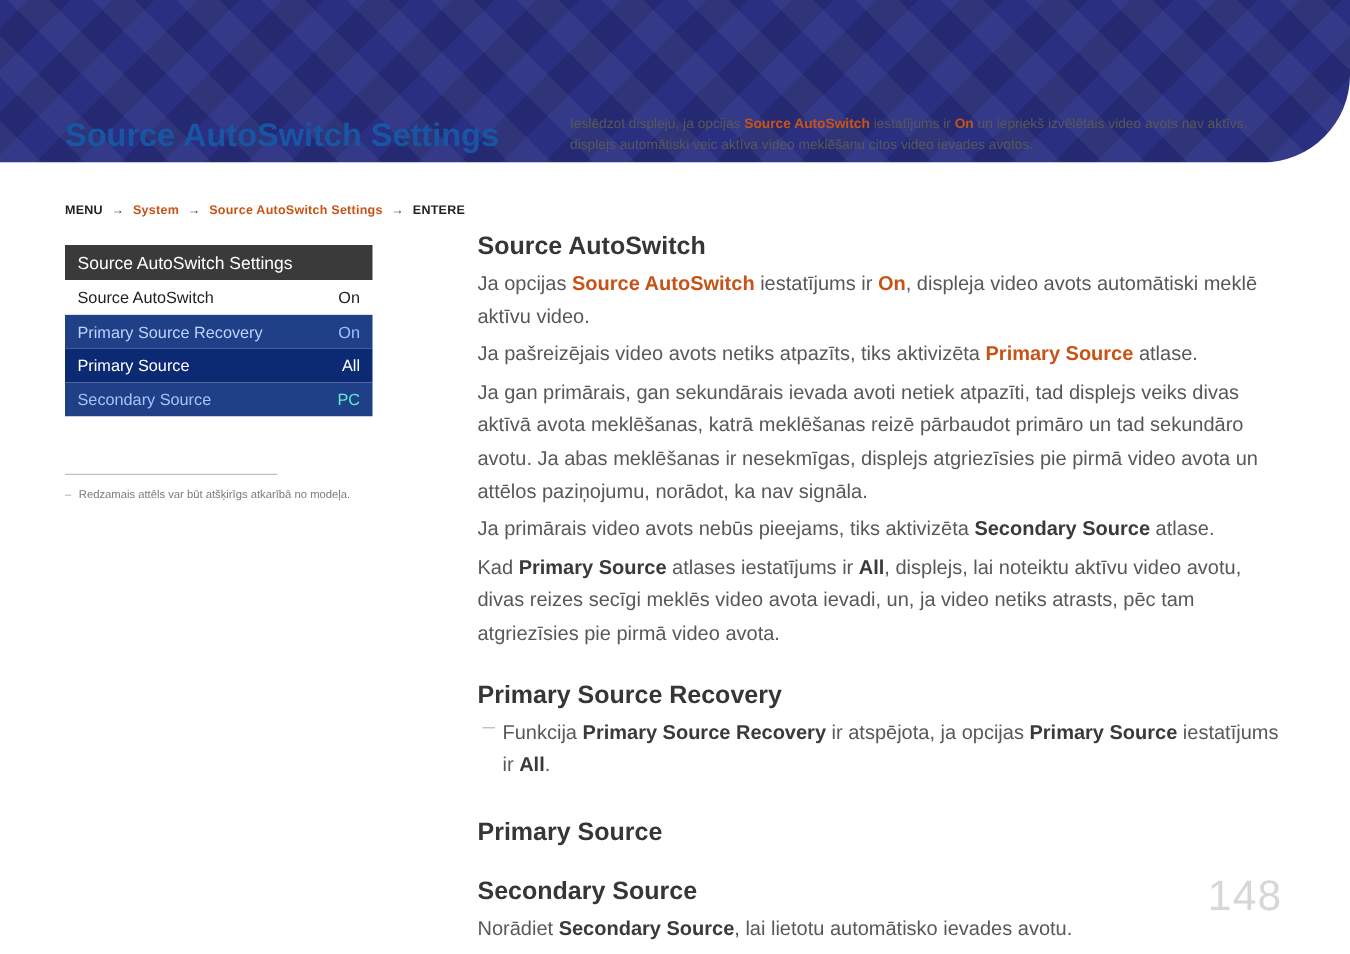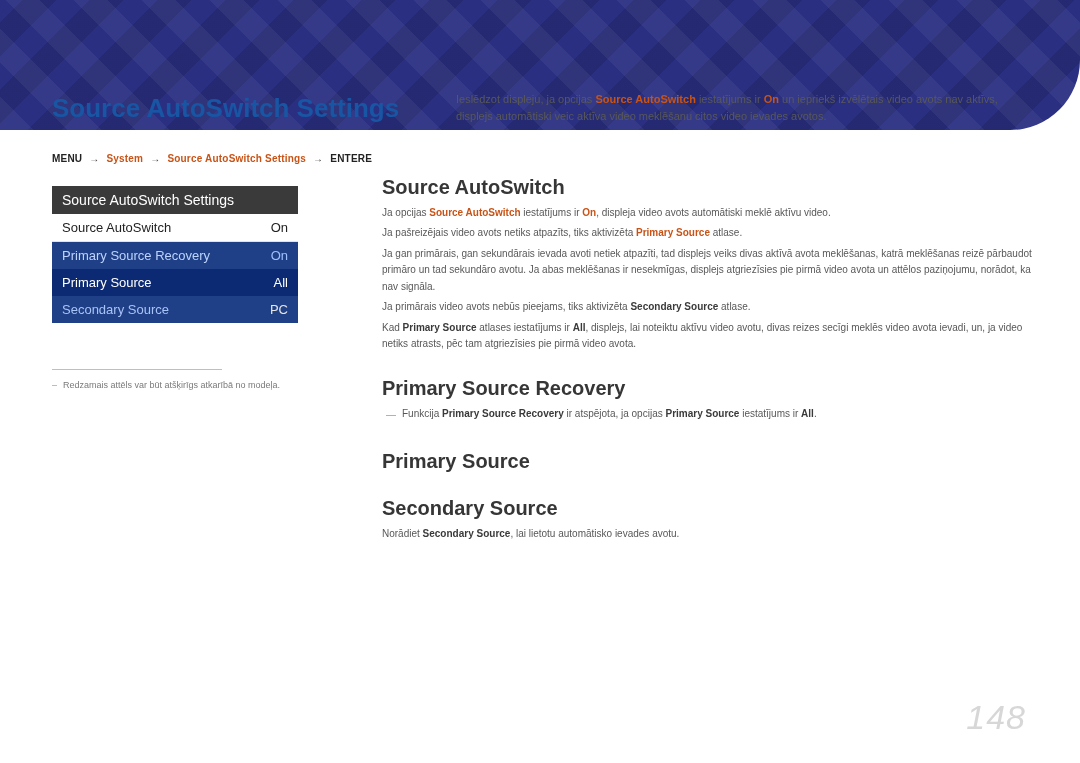--- a/index.html
+++ b/index.html
@@ -16,60 +16,60 @@
       repeating-linear-gradient(-45deg, rgba(0,0,0,0.12) 0 24px, rgba(0,0,0,0) 24px 48px);
   }
 
   .content { position: absolute; left: 52px; top: 94px; width: 980px; }
 
   .page-title { font-size: 26px; font-weight: 600; color: #1855a3; line-height: 1.1; }
 
   .intro { margin-left: 404px; margin-top: -32px; font-size: 11px; color: #585858; line-height: 1.55; }
   .intro .hl { color: #c85316; font-weight: 600; }
 
-  .breadcrumb { margin-top: 28px; font-size: 10px; font-weight: 600; letter-spacing: .2px; }
+  .breadcrumb { margin-top: 38px; font-size: 10px; font-weight: 600; letter-spacing: .2px; }
   .breadcrumb .menu-icon { color: #222; }
   .breadcrumb .sep { color: #444; display: inline-block; margin: 0 4px; }
   .breadcrumb .hl { color: #c85316; }
   .breadcrumb .enter { color: #222; }
   .breadcrumb .enter-e { font-weight: 700; }
 
   .cols { display: flex; gap: 40px; margin-top: 12px; }
   .left { width: 290px; flex: 0 0 290px; }
   .right { flex: 1; }
 
   .menu-panel { width: 246px; }
   .menu-title { background: #3a3a3a; color: #fff; font-size: 14px; padding: 6px 10px; font-weight: 400; }
   .menu-row { display: flex; justify-content: space-between; align-items: center; padding: 6px 10px; font-size: 13px; }
   .row-white { background: #fff; color: #222; border-bottom: 1px solid #e3e3e3; }
   .row-blue1 { background: #1f3f86; color: #bcd3ff; }
   .row-blue1 .lbl { color: #bcd3ff; }
   .row-blue1 .val { color: #9fc0ff; }
   .row-blue2 { background: #0b2a73; color: #fff; }
   .row-blue3 { background: #1f3f86; color: #bcd3ff; }
   .row-blue3 .lbl { color: #a8c3f7; }
-  .row-blue3 .val { color: #e5e5e5; text-align: center; }
+  .row-blue3 .val { color: #5eead4; text-align: center; }
   .menu-wrap { position: relative; margin-top: 10px; }
 
   .left-divider { border: none; border-top: 1px solid #bfbfbf; width: 170px; margin-top: 46px; }
   .footnote { font-size: 9px; color: #7a7a7a; margin-top: 10px; display: flex; gap: 6px; }
   .footnote .dash { color: #9a9a9a; }
 
   .right h2 { font-size: 20px; font-weight: 600; color: #363636; margin-bottom: 6px; }
   .right .sec { margin-bottom: 24px; }
-  .right p { font-size: 10px; color: #585858; line-height: 1.65; margin-bottom: 4px; }
+  .right p { font-size: 16px; color: #585858; line-height: 1.65; margin-bottom: 4px; }
   .right p .hl { color: #c85316; font-weight: 600; }
   .right p .b { font-weight: 600; color: #3a3a3a; }
   .right .sublist { margin-top: 4px; padding-left: 4px; }
   .right .sublist .item { display: flex; gap: 6px; }
   .right .sublist .bullet { color: #9a9a9a; font-size: 10px; line-height: 1.8; }
 
   .page-number {
     position: absolute; right: 54px; bottom: 26px;
-    font-size: 34px; color: #d7d7d7; font-weight: 300; letter-spacing: 1px; font-style: italic;
+    font-size: 34px; color: #d7d7d7; font-weight: 300; letter-spacing: 1px;
   }
 </style>
 </head>
 <body>
 
 <div class="page">
   <div class="top-band"></div>
 
   <div class="content">
 

